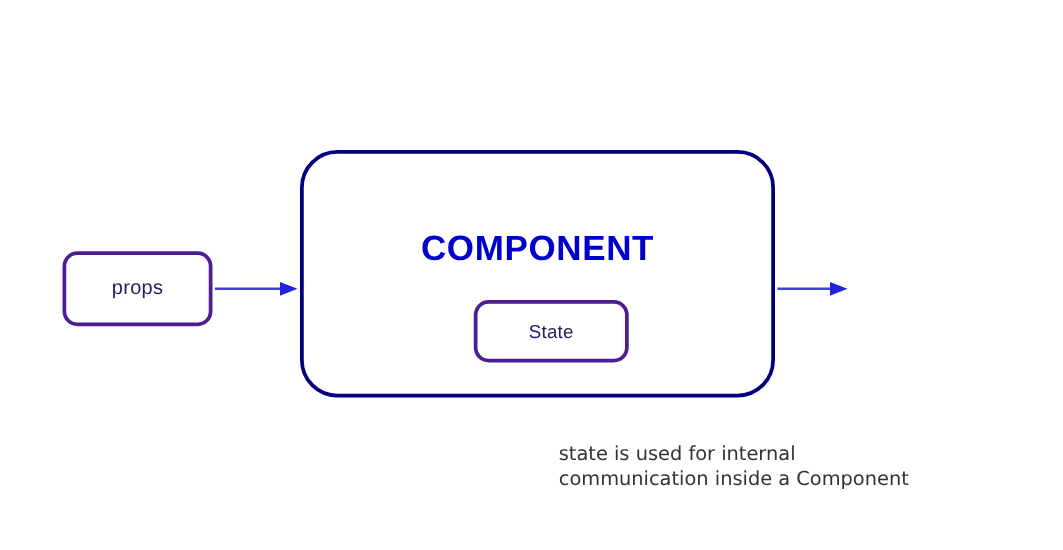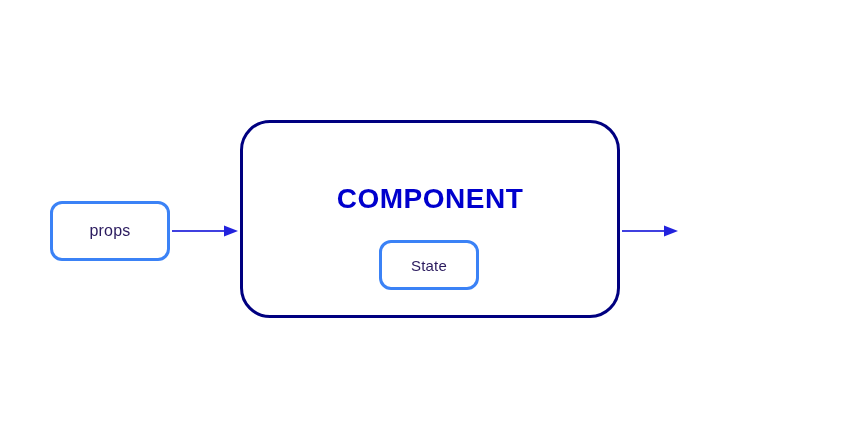--- a/index.html
+++ b/index.html
@@ -23,21 +23,21 @@
     position: absolute;
     box-sizing: border-box;
     background: #ffffff;
     display: flex;
     align-items: center;
     justify-content: center;
     text-align: center;
   }
 
   .node-red {
-    border: 3px solid #3b82f6;
+    border: 3px solid #4c1d95;
     border-radius: 12px;
   }
 
   .node-label-red {
     color: #2a1a5e;
     font-family: "Liberation Sans", sans-serif;
     font-size: 16px;
     line-height: 1;
     letter-spacing: 0.2px;
   }
@@ -82,21 +82,21 @@
     font-weight: bold;
     font-size: 28px;
     line-height: 1;
     letter-spacing: 0.5px;
   }
 
   
   #state-box {
     left: 379px;
     top: 240px;
-    width: 100px;
+    width: 124px;
     height: 50px;
   }
 
   #state-box .node-label-red {
     font-size: 15px;
   }
 
   
   .arrow {
     position: absolute;
@@ -149,14 +149,16 @@
   <div class="node node-red" id="state-box">
     <span class="node-label-red">State</span>
   </div>
 
   <svg class="arrow" id="arrow-component-dom" viewBox="0 0 60 14" preserveAspectRatio="none">
     <line x1="2" y1="7" x2="44" y2="7" stroke="#4040E0" stroke-width="2"></line>
     <polygon points="44,1.5 58,7 44,12.5" fill="#2222DD"></polygon>
   </svg>
 
 
+  <div id="caption">state is used for internal
+communication inside a Component</div>
 
 </div>
 
 </body></html>

